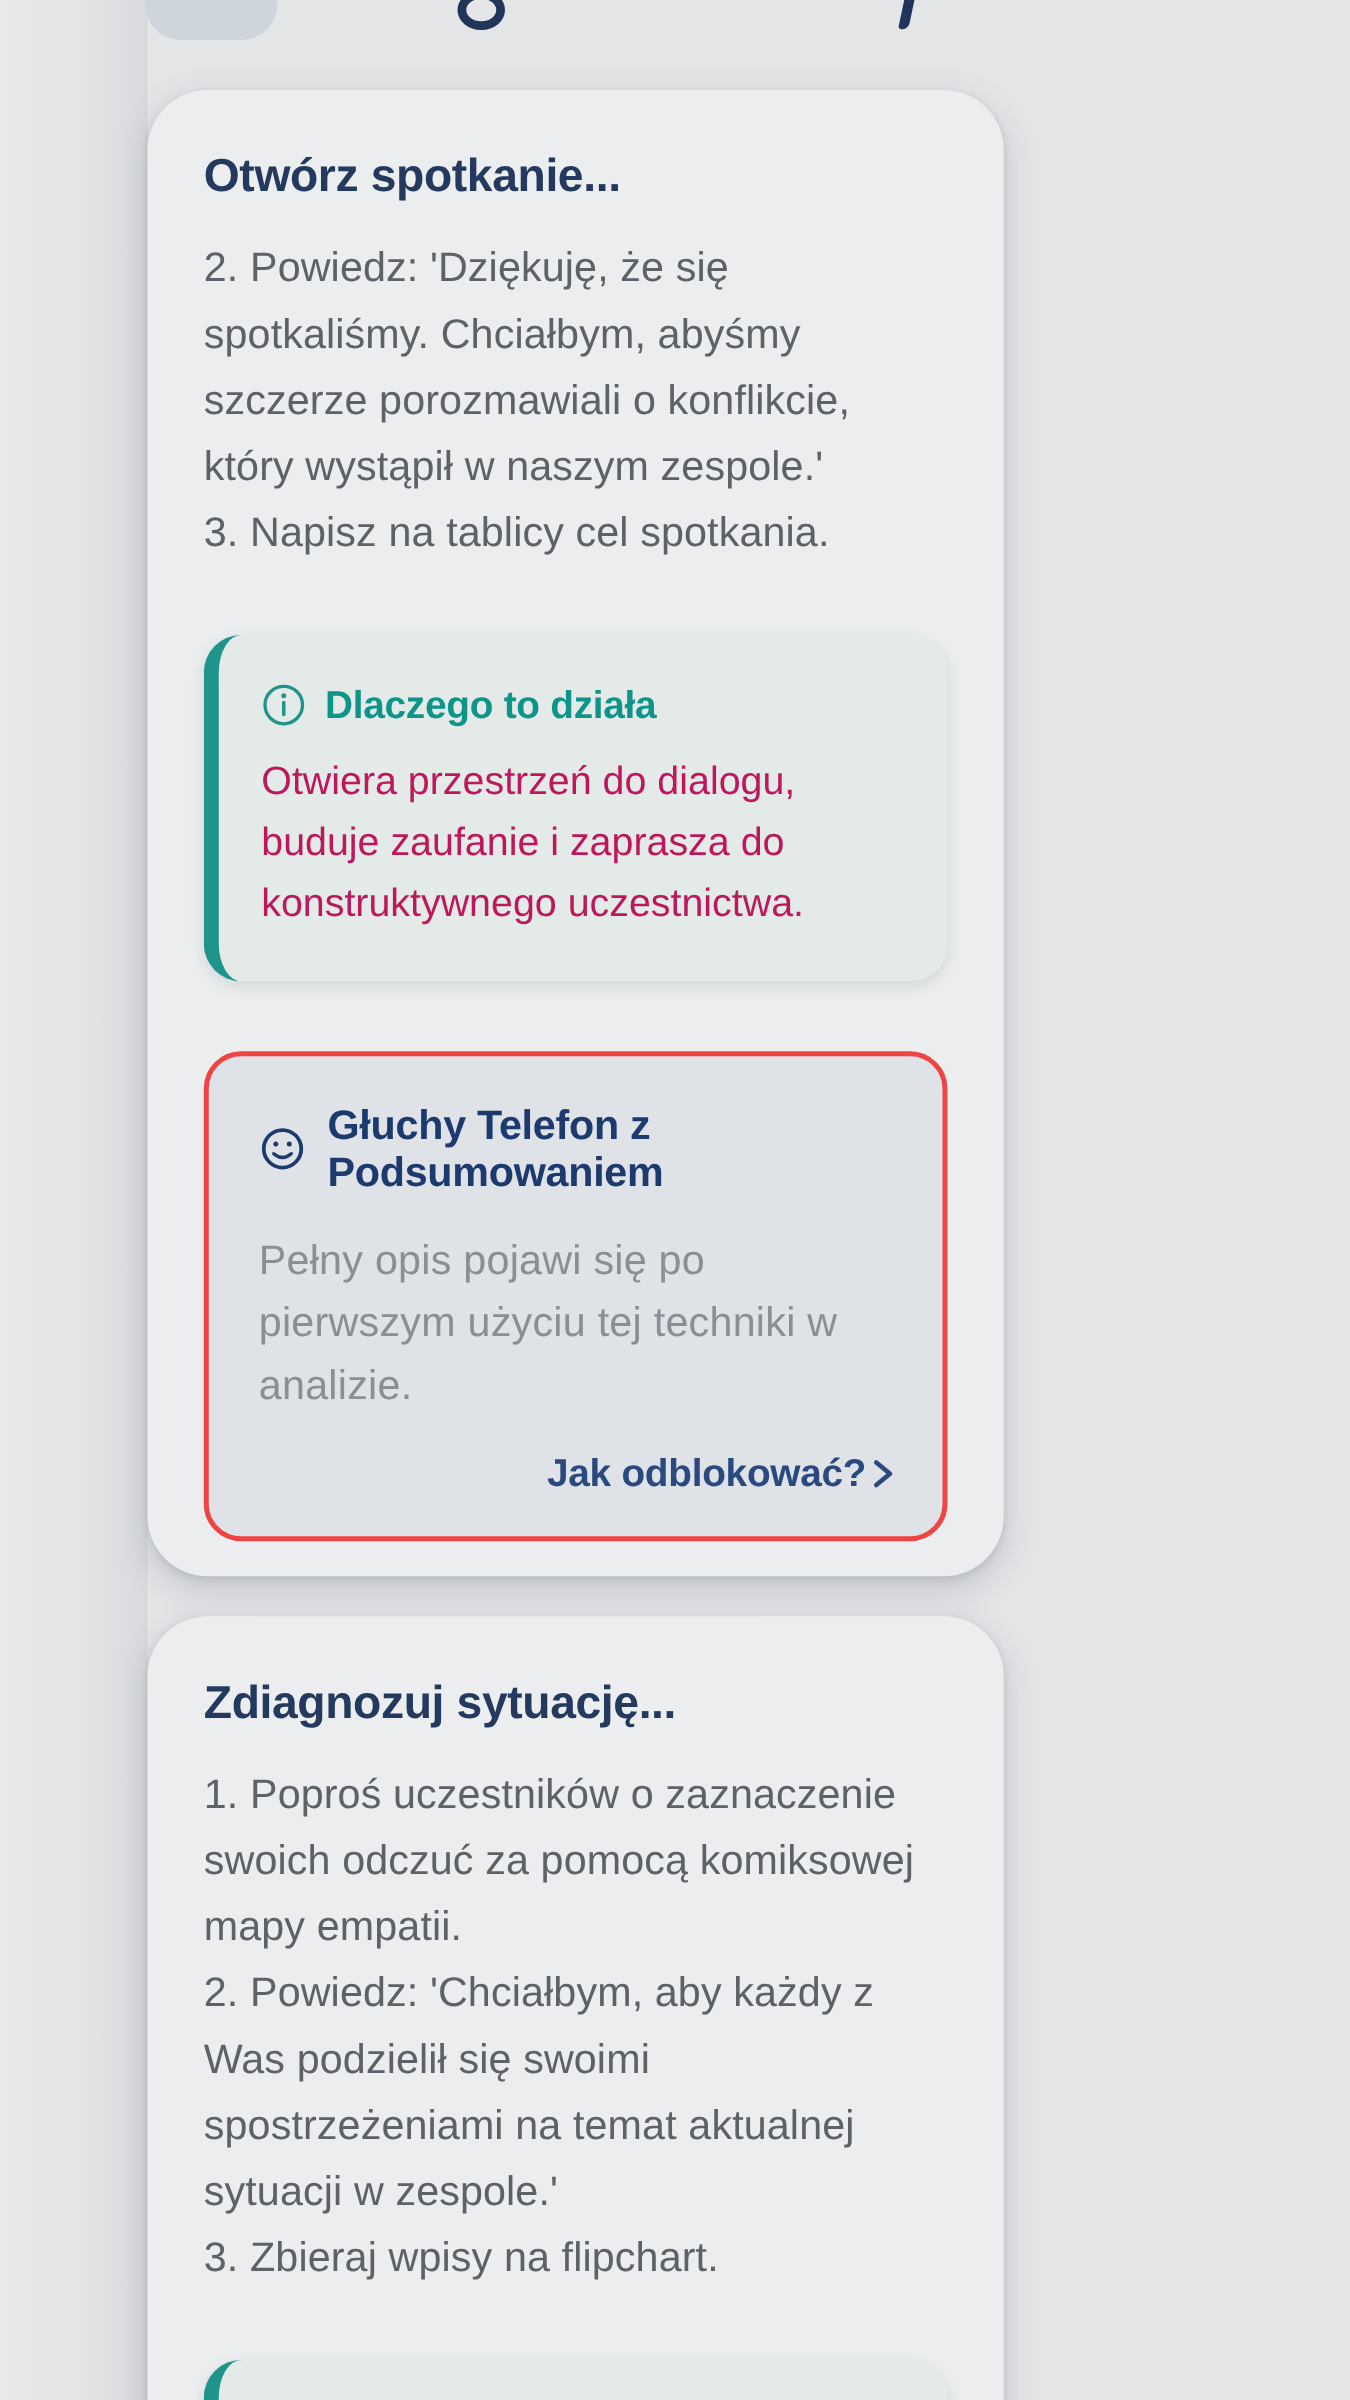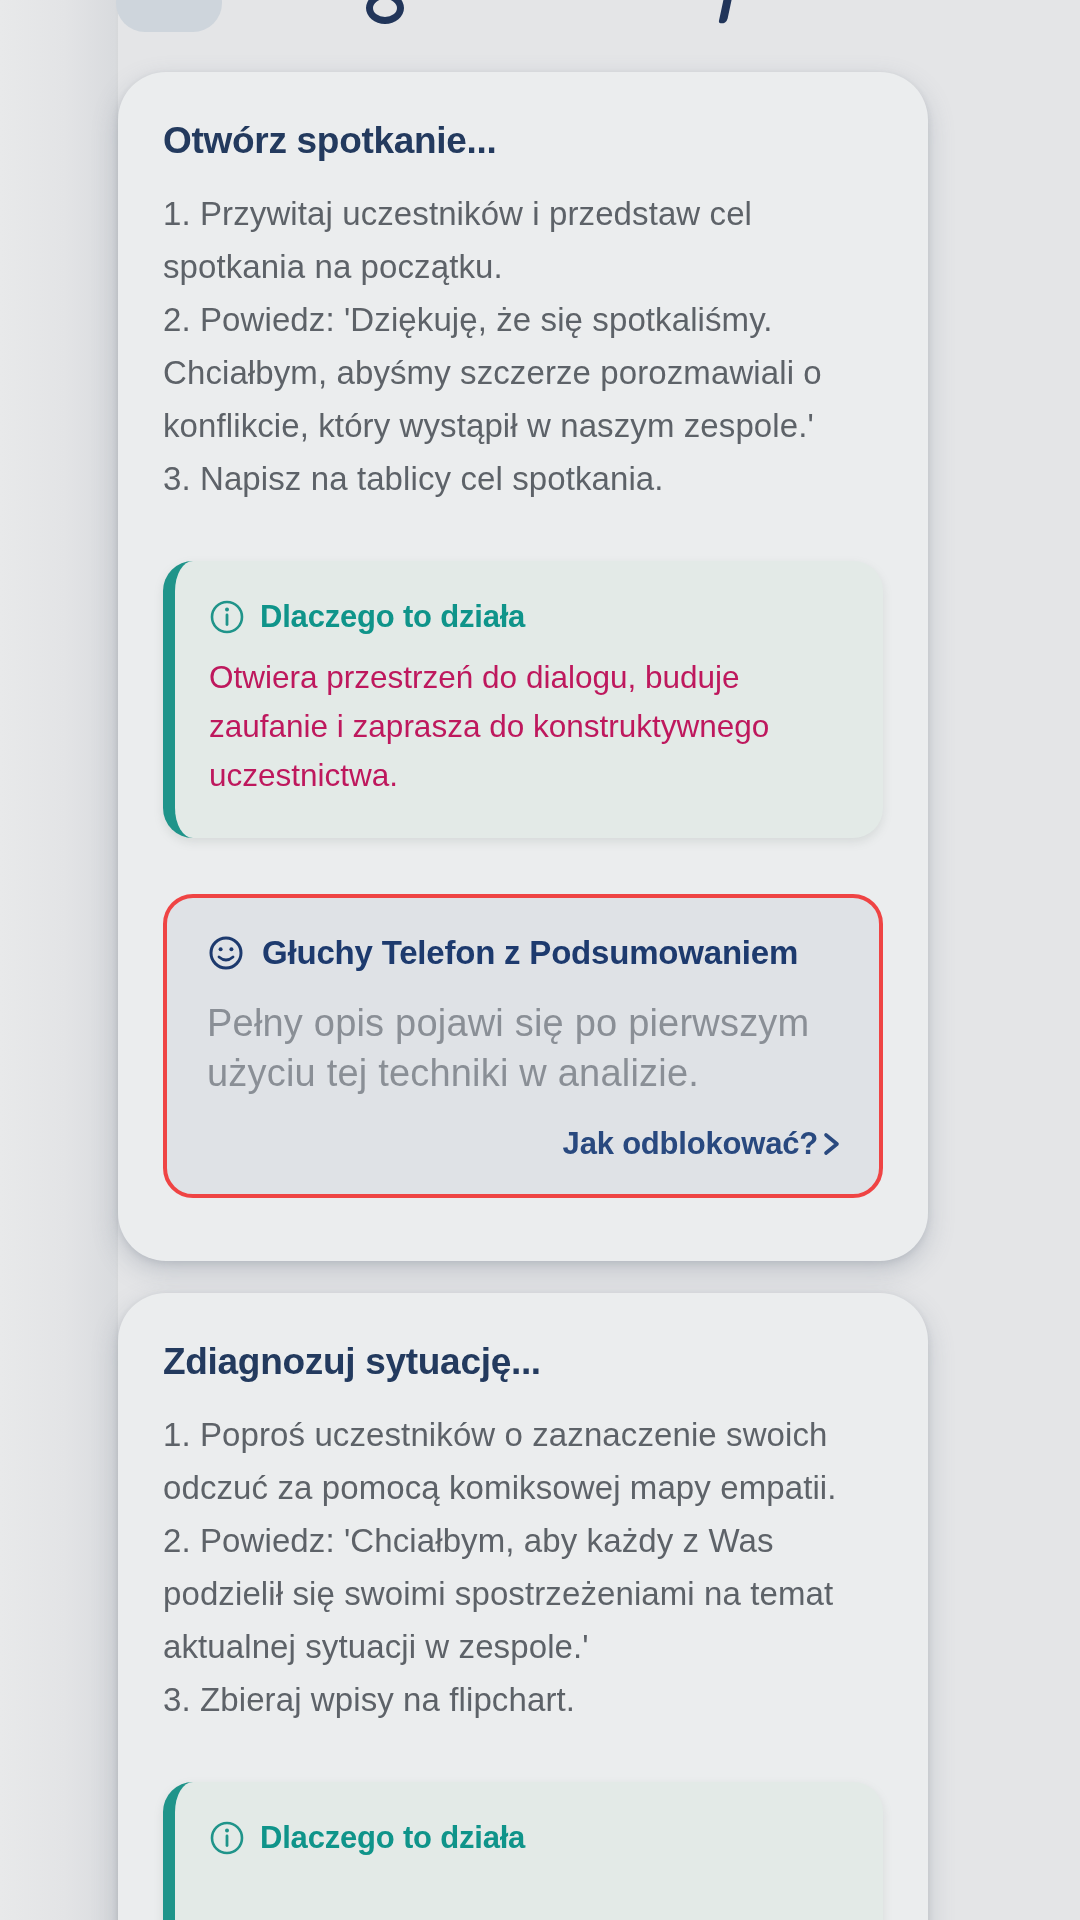--- a/index.html
+++ b/index.html
@@ -23,21 +23,21 @@
   .frag{position:absolute;background:none;}
   .frag-g{
     left:366px;top:-8px;width:24px;height:18px;border:7px solid #21355a;
     border-radius:50%;
   }
   .frag-comma{
     left:722px;top:-10px;width:8px;height:34px;background:#21355a;
     border-radius:4px 4px 6px 2px;transform:rotate(12deg);
   }
   .card{
-    position:absolute;left:118px;width:810px;background:#ebedee;
+    position:absolute;left:118px;width:685px;background:#ebedee;
     border-radius:48px;box-sizing:border-box;
     padding:48px 45px 0 45px;
     box-shadow:0 10px 26px rgba(110,120,135,.30), 0 2px 6px rgba(110,120,135,.18);
   }
   .card-1{top:72px;height:1189px;}
   .card-2{top:1293px;height:1100px;}
   .card-title{
     margin:0;font-size:37px;font-weight:bold;color:#233a5e;
     letter-spacing:-.3px;line-height:1.15;
   }
@@ -59,21 +59,21 @@
   }
   .why-box.clipped{min-height:320px;}
   
   .locked-box{
     margin-top:56px;background:#dfe2e6;border:4px solid #ef4444;
     border-radius:30px;padding:36px 36px 32px 40px;box-sizing:border-box;
   }
   .locked-head{display:flex;align-items:center;gap:17px;}
   .locked-title{font-size:33px;font-weight:bold;color:#1d3a6e;letter-spacing:-.2px;}
   .locked-body{
-    margin:26px 0 0 0;font-size:38px;color:#8a8f96;line-height:50px;letter-spacing:.2px;
+    margin:26px 0 0 0;font-size:33px;color:#8a8f96;line-height:50px;letter-spacing:.2px;
   }
   .unlock-row{
     margin-top:28px;display:flex;justify-content:flex-end;align-items:center;gap:3px;
     cursor:pointer;
   }
   .unlock-label{font-size:31px;font-weight:bold;color:#29497f;letter-spacing:-.2px;}
   .icon{flex:0 0 auto;display:block;}
 </style>
 </head>
 <body>
@@ -83,21 +83,20 @@
 <div class="top-header">
   <div class="nav-pill"></div>
   <div class="frag frag-g"></div>
   <div class="frag frag-comma"></div>
 </div>
 
 <section class="card card-1">
   <h2 class="card-title">Otwórz spotkanie...</h2>
 
   <div class="steps">
-    <div class="step">1. Przywitaj uczestników i przedstaw cel spotkania na początku.</div>
     <div class="step">2. Powiedz: 'Dziękuję, że się spotkaliśmy. Chciałbym, abyśmy szczerze porozmawiali o konflikcie, który wystąpił w naszym zespole.'</div>
     <div class="step">3. Napisz na tablicy cel spotkania.</div>
   </div>
 
   <div class="why-box">
     <div class="why-head">
       <svg class="icon" width="36" height="36" viewBox="0 0 36 36">
         <circle cx="18" cy="18" r="15" fill="none" stroke="#1f948a" stroke-width="2.6"></circle>
         <circle cx="18" cy="10.5" r="2" fill="#1f948a"></circle>
         <line x1="18" y1="16" x2="18" y2="25.5" stroke="#1f948a" stroke-width="2.8" stroke-linecap="round"></line>

